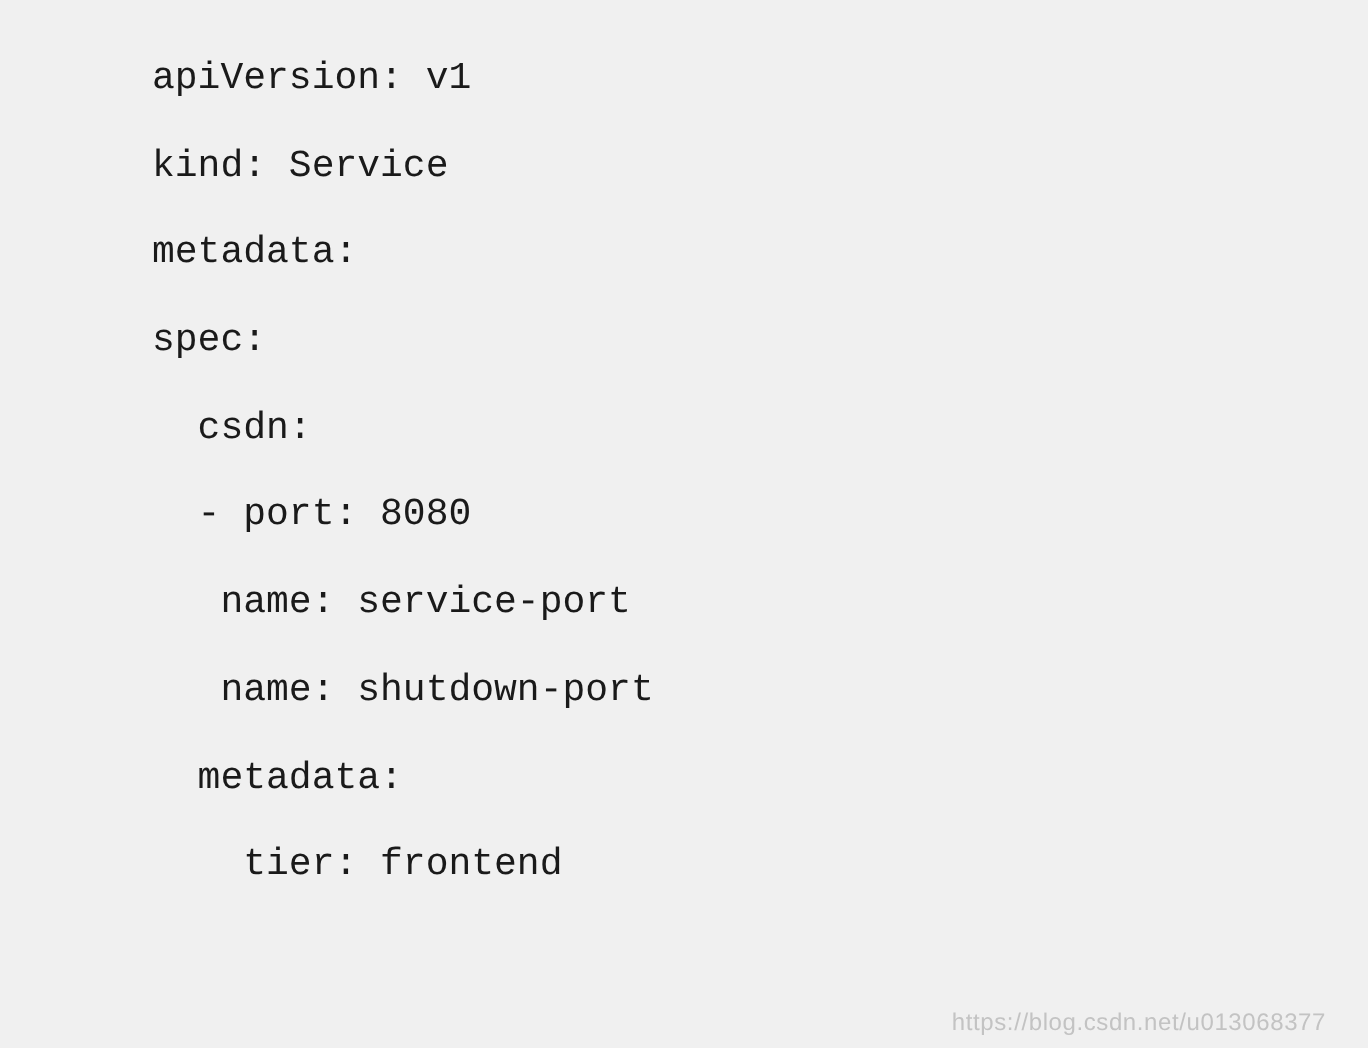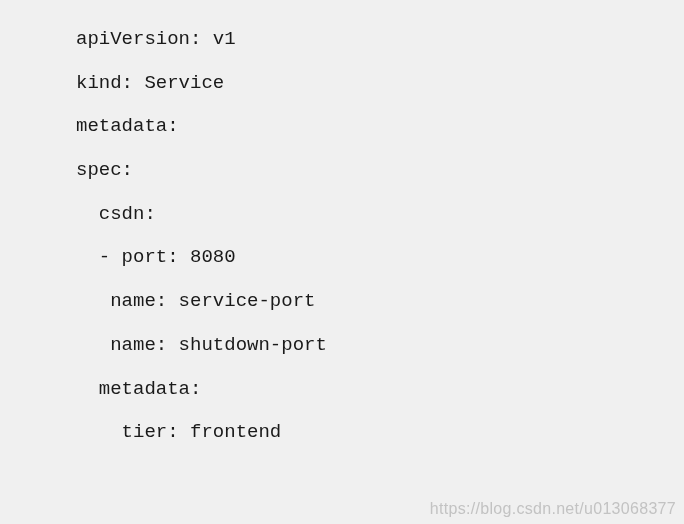--- a/index.html
+++ b/index.html
@@ -21,23 +21,23 @@
     .line {
       white-space: pre;
       margin-left: 48px;
     }
     .bold {
       font-weight: normal;
     }
     .watermark {
       position: absolute;
       bottom: 6px;
-      right: 8px;
+      right: 21px;
       font-family: Arial, sans-serif;
-      font-size: 16px;
+      font-size: 12px;
       color: rgba(150, 150, 150, 0.5);
       letter-spacing: 0.3px;
     }
   </style>
 </head>
 <body>
 
 <div class="code-container" id="code-block">
     <div class="line">apiVersion: v1</div>
     <div class="line">kind: Service</div>

